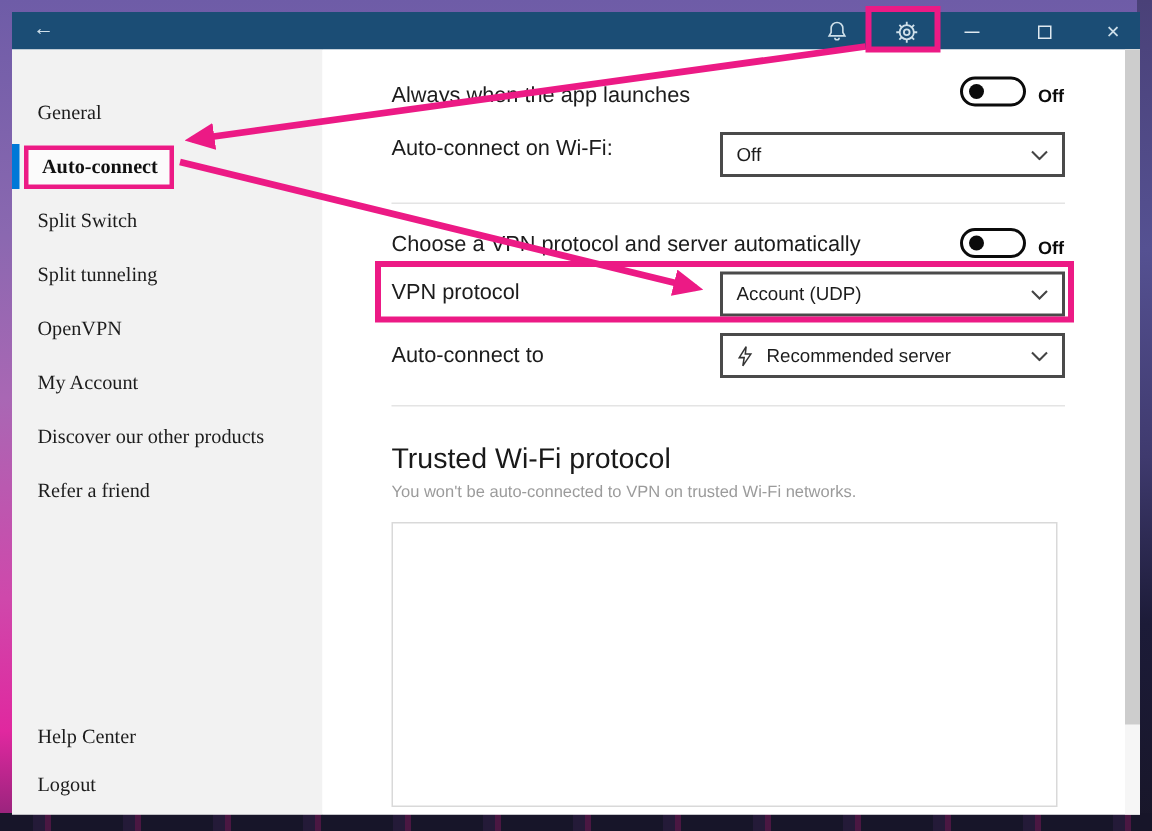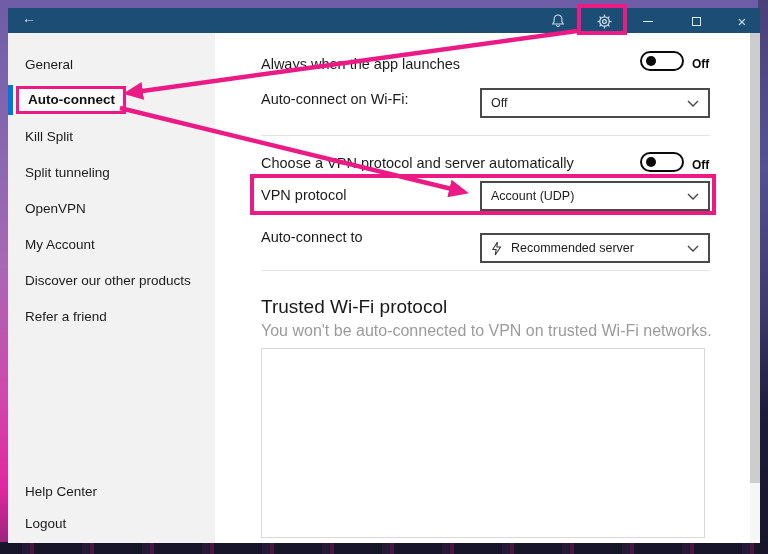--- a/index.html
+++ b/index.html
@@ -24,21 +24,21 @@
   .tb-bell { left:540px; }
   .tb-gear { left:586px; }
   .tb-min  { left:630px; }
   .tb-max  { left:678px; }
   .tb-close{ left:724px; font-size:15px; }
   .minline { width:10px; height:1px; background:#dfe9f0; }
   .maxbox { width:9px; height:9px; border:1px solid #dfe9f0; }
 
   
   .main { display:flex; height:510px; }
-  .sidebar { position:relative; width:207px; background:#f2f2f2; padding-top:13px; flex:none; }
+  .sidebar { position:relative; width:207px; background:#f2f2f2; padding-top:24px; flex:none;font-family:Liberation Serif, serif; }
   .side-item { height:36px; display:flex; align-items:center; padding-left:17px;
     font-size:13.5px; color:#1c1c1c; position:relative; }
   .side-item.active { padding-left:0; }
   .accent-bar { position:absolute; left:0; top:3px; width:5px; height:30px; background:#0078d7; }
   .active-box { margin-left:8px; border:3px solid #ec1a85; background:#fbfbfb;
     padding:3px 8px 4px 9px; font-weight:bold; font-size:13.5px; color:#111; }
   .side-footer { position:absolute; left:0; bottom:4px; width:100%; }
   .side-footer .side-item { height:32px; }
 
   .content { position:relative; flex:1; background:#fff; }
@@ -51,21 +51,21 @@
     border-radius:50%; background:#0b0b0b; }
   .toggle-state { position:absolute; left:477px; font-size:12px; font-weight:bold; color:#0b0b0b; }
   .dropdown { position:absolute; left:265px; width:230px; height:30px; background:#fff;
     border:2px solid #4a4a4a; display:flex; align-items:center; padding:0 9px;
     font-size:12.5px; color:#1c1c1c; }
   .dropdown .dd-text { flex:1; }
   .dropdown .bolt { margin-right:9px; display:flex; }
   .divider { position:absolute; left:46px; width:449px; height:1px; background:#e4e4e4; }
 
   .section-heading { position:absolute; left:46px; top:263px; font-size:19px; color:#191919; }
-  .section-sub { position:absolute; left:46px; top:289px; font-size:16px; color:#9b9b9b; }
+  .section-sub { position:absolute; left:46px; top:289px; font-size:11px; color:#9b9b9b; }
   .trusted-box { position:absolute; left:46px; top:315px; width:444px; height:190px;
     background:#fff; border:1px solid #d9d9d9; }
 
   
   .scroll-track { position:absolute; right:0; top:0; width:10px; height:510px; background:#f6f6f6; }
   .scroll-thumb { position:absolute; right:0; top:0; width:10px; height:450px; background:#cdcdcd; }
 
   
   .vpn-row-box { position:absolute; left:35px; top:141px; width:466px; height:41px;
     border:4px solid #ec1a85; pointer-events:none; }
@@ -120,21 +120,21 @@
   </div>
 
   <div class="main">
 
     <nav class="sidebar">
       <div class="side-item">General</div>
       <div class="side-item active">
         <span class="accent-bar"></span>
         <span class="active-box">Auto-connect</span>
       </div>
-      <div class="side-item">Kill Split</div>
+      <div class="side-item">Split Switch</div>
       <div class="side-item">Split tunneling</div>
       <div class="side-item">OpenVPN</div>
       <div class="side-item">My Account</div>
       <div class="side-item">Discover our other products</div>
       <div class="side-item">Refer a friend</div>
       <div class="side-footer">
         <div class="side-item">Help Center</div>
         <div class="side-item">Logout</div>
       </div>
     </nav>
@@ -166,21 +166,21 @@
       <div class="row-label" style="top:154px">VPN protocol</div>
       <div class="dropdown" style="top:148px">
         <span class="dd-text">Account (UDP)</span>
         <svg width="12" height="7" viewBox="0 0 12 7">
           <polyline points="1,1 6,6 11,1" fill="none" stroke="#444" stroke-width="1.4"></polyline>
         </svg>
       </div>
       <div class="vpn-row-box"></div>
 
       <div class="row-label" style="top:196px">Auto-connect to</div>
-      <div class="dropdown" style="top:200px">
+      <div class="dropdown" style="top:189px">
         <span class="bolt">
           <svg width="11" height="15" viewBox="0 0 12 16">
             <polygon points="7,1 2,9 5.6,9 4.6,15 10.4,6.4 6.4,6.4" fill="none" stroke="#333" stroke-width="1.1"></polygon>
           </svg>
         </span>
         <span class="dd-text">Recommended server</span>
         <svg width="12" height="7" viewBox="0 0 12 7">
           <polyline points="1,1 6,6 11,1" fill="none" stroke="#444" stroke-width="1.4"></polyline>
         </svg>
       </div>

